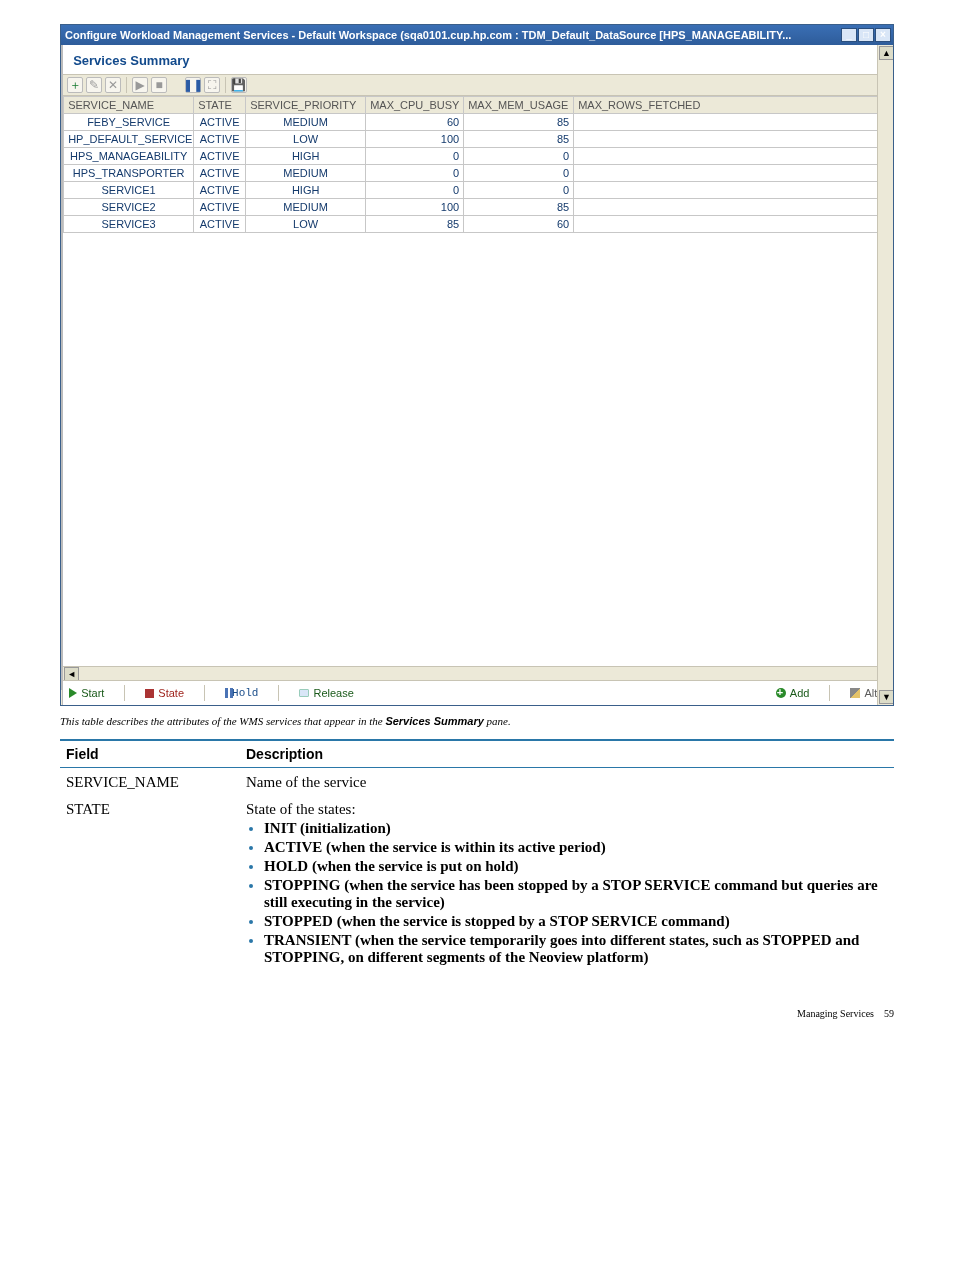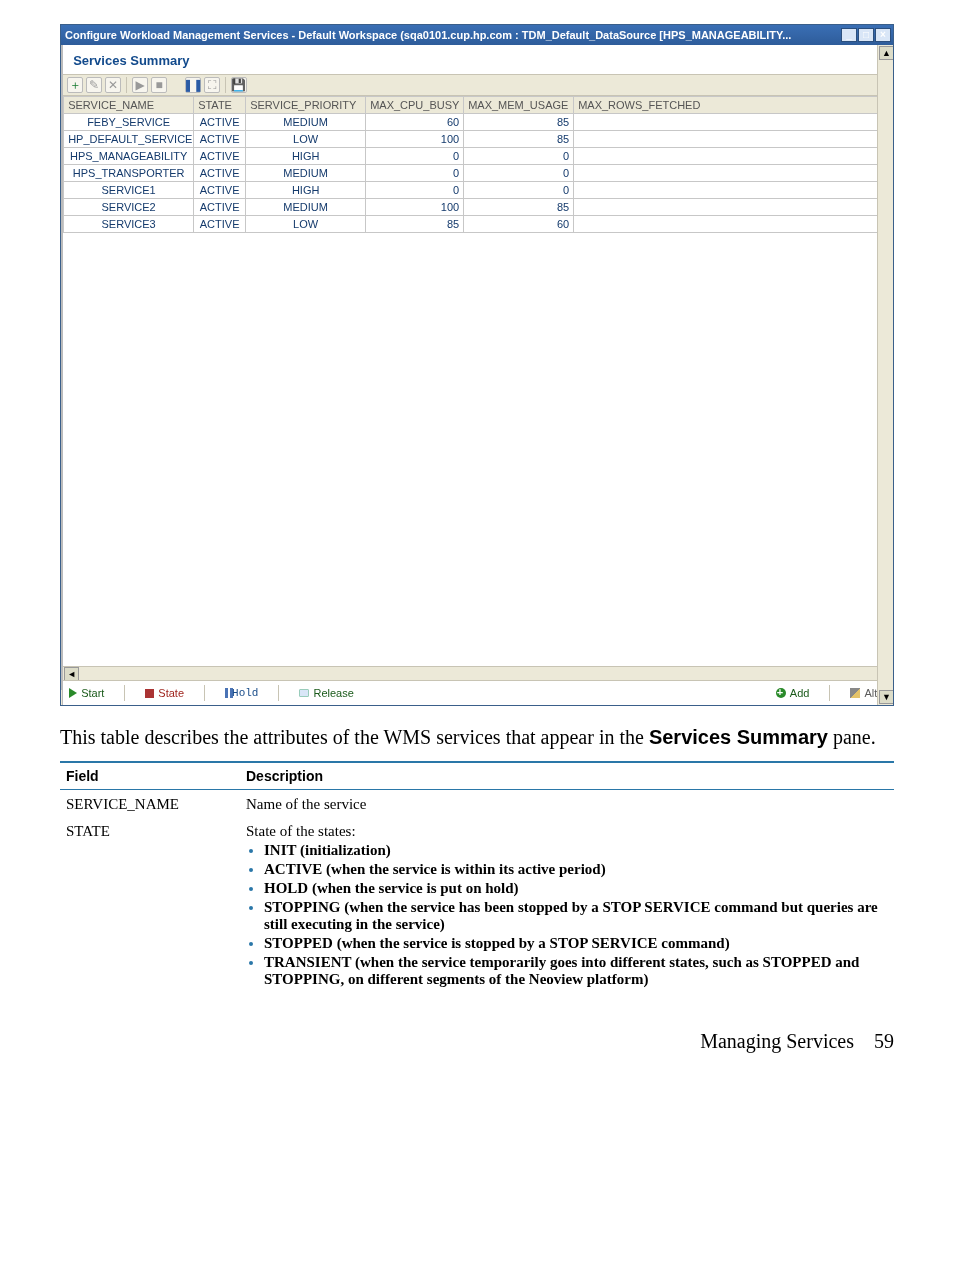--- a/index.html
+++ b/index.html
@@ -100,36 +100,36 @@
 
   .rightvscroll {
     position: absolute; right: 0; top: 0; bottom: 0; width: 16px;
     background: #ece9d8; border-left: 1px solid #c8c4b4;
     display: flex; flex-direction: column; justify-content: space-between; padding: 1px;
   }
 
   .spacer-fill { flex: 1 1 auto; }
 
   
-  .para { font-size: 20px; margin: 18px 0 6px 0; line-height: 1.35; }
+  .para { font-size: 11px; margin: 8px 0 6px 0; line-height: 1.35; font-style: italic; }
   .bold { font-family: Arial, sans-serif; font-weight: bold; }
 
   table.desc { width: 100%; border-collapse: collapse; font-size: 15px; margin-top: 10px; }
   table.desc thead th {
     font-family: Arial, sans-serif; font-weight: bold; font-size: 14px;
     text-align: left; border-top: 2px solid #2a77a8; border-bottom: 1px solid #2a77a8;
     padding: 5px 6px;
   }
   table.desc td { vertical-align: top; padding: 6px 6px 4px 6px; }
   table.desc td.field { width: 180px; white-space: nowrap; }
   ul.bul { margin: 2px 0 0 0; padding-left: 18px; }
   ul.bul li { margin: 2px 0; font-weight: bold; }
   ul.bul li::marker { color: #2a77a8; }
 
-  .footer { margin-top: 36px; text-align: right; font-size: 20px; }
+  .footer { margin-top: 36px; text-align: right; font-size: 10px; }
 </style>
 </head>
 <body>
 
 <div class="page">
 
   <div class="win">
     <div class="titlebar">
       <span class="ttext">Configure Workload Management Services - Default Workspace (sqa0101.cup.hp.com : TDM_Default_DataSource [HPS_MANAGEABILITY...</span>
       <span class="tbtns">

